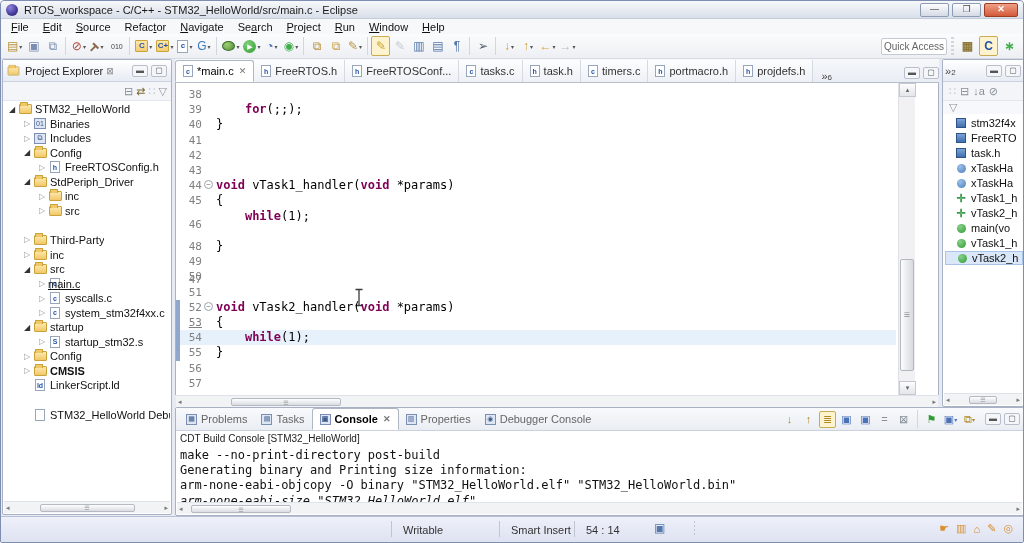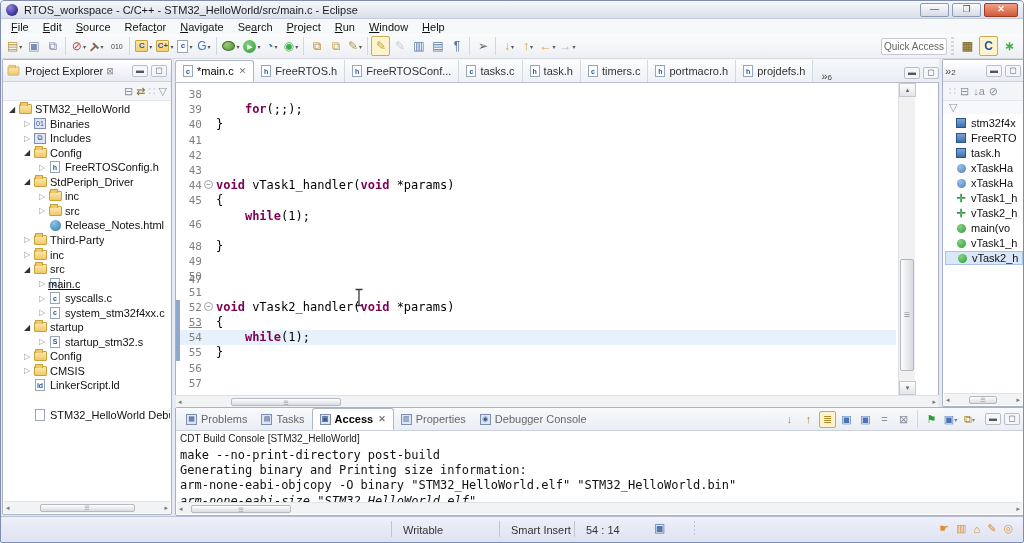--- a/index.html
+++ b/index.html
@@ -318,26 +318,20 @@
           </span>
           <span class="tlab" style="left: 62px;">inc</span>
         </div>
         <div class="trow" style="top: 101.85px;">
           <span class="arr" style="left: 34px;">▷</span>
           <span class="tico" style="left: 45px;">
             <span class="fld"></span>
           </span>
           <span class="tlab" style="left: 62px;">src</span>
         </div>
-        <div class="trow" style="top: 116.4px;">
-          <span class="tico" style="left: 45px;">
-            <span class="cir"></span>
-          </span>
-          <span class="tlab" style="left: 62px;">Release_Notes.html</span>
-        </div>
         <div class="trow" style="top: 130.95px;">
           <span class="arr" style="left: 19px;">▷</span>
           <span class="tico" style="left: 30px;">
             <span class="fld"></span>
           </span>
           <span class="tlab" style="left: 47px;">Third-Party</span>
         </div>
         <div class="trow" style="top: 145.5px;">
           <span class="arr" style="left: 19px;">▷</span>
           <span class="tico" style="left: 30px;">
@@ -392,21 +386,21 @@
           <span class="tico" style="left: 30px;">
             <span class="fld"></span>
           </span>
           <span class="tlab" style="left: 47px;">Config</span>
         </div>
         <div class="trow" style="top: 261.9px;">
           <span class="arr" style="left: 19px;">▷</span>
           <span class="tico" style="left: 30px;">
             <span class="fld"></span>
           </span>
-          <span class="tlab" style="left: 47px;">CMSIS</span>
+          <span class="tlab" style="left: 47px; font-weight: bold;">CMSIS</span>
         </div>
         <div class="trow" style="top: 276.45px;">
           <span class="tico" style="left: 30px;">
             <span class="pg">ld</span>
           </span>
           <span class="tlab" style="left: 47px;">LinkerScript.ld</span>
         </div>
         <div class="trow" style="top: 305.55px;">
           <span class="tico" style="left: 30px;">
             <span class="pg"></span>
@@ -620,21 +614,21 @@
           <span class="ctab">
             <span class="cico">▦</span>
             <span>Problems</span>
           </span>
           <span class="ctab">
             <span class="cico">▤</span>
             <span>Tasks</span>
           </span>
           <span class="ctab active">
             <span class="cico">▣</span>
-            <span>Access</span>
+            <span>Console</span>
             <span class="tclose">✕</span>
           </span>
           <span class="ctab">
             <span class="cico">▥</span>
             <span>Properties</span>
           </span>
           <span class="ctab">
             <span class="cico">◉</span>
             <span>Debugger Console</span>
           </span>

